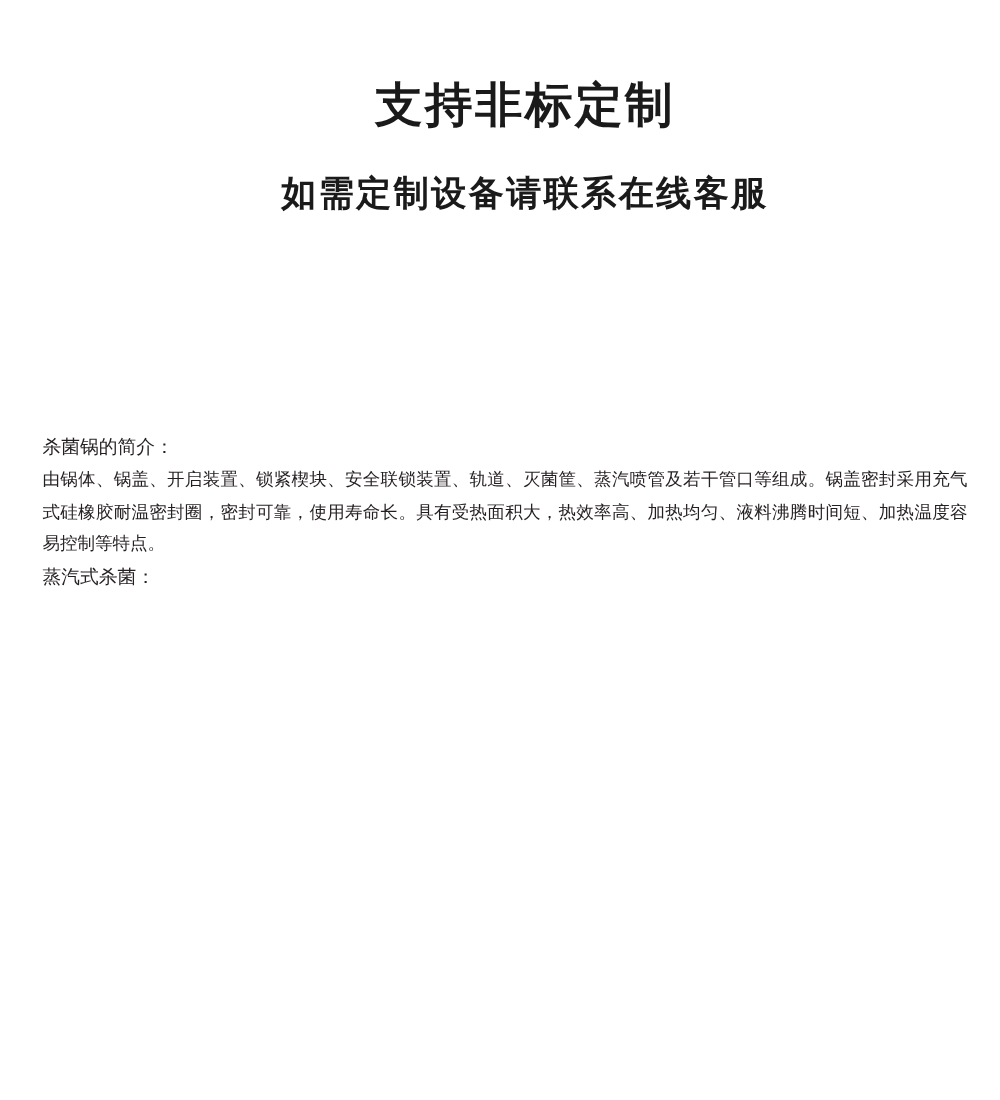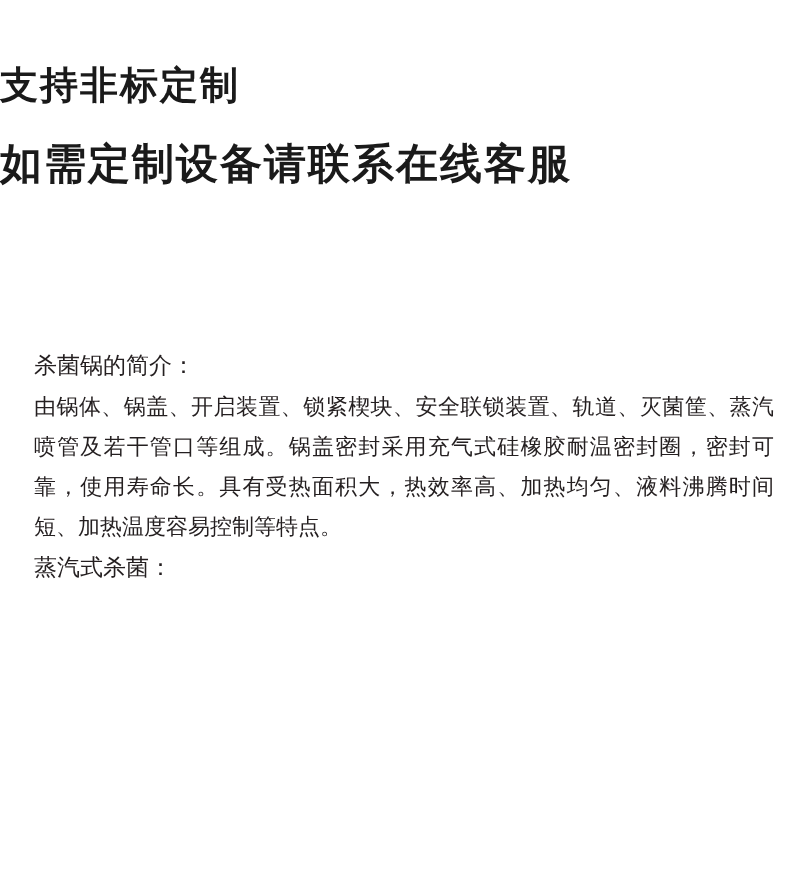--- a/index.html
+++ b/index.html
@@ -16,55 +16,57 @@
     overflow: hidden;
   }
   .page {
     width: 800px;
     height: 880px;
     box-sizing: border-box;
     background: #ffffff;
     position: relative;
   }
   .headline {
+    text-align: center;
     font-family: "Liberation Serif", "DejaVu Serif", serif;
     font-weight: bold;
     color: #1a1a1a;
     letter-spacing: 2px;
+    padding-left: 40px;
   }
   .headline-1 {
     font-size: 38px;
     padding-top: 62px;
     line-height: 1.25;
   }
   .headline-2 {
-    font-size: 42px;
+    font-size: 28px;
     padding-top: 28px;
     line-height: 1.25;
   }
   .body-block {
     position: absolute;
     top: 345px;
     left: 34px;
     right: 26px;
   }
   .para {
-    font-size: 22px;
+    font-size: 14px;
     line-height: 1.82;
     color: #241f20;
     text-align: justify;
     text-justify: inter-ideograph;
     margin: 0 0 0 0;
     font-family: "Liberation Serif", "DejaVu Serif", serif;
   }
   .para + .para {
     margin-top: 2px;
   }
   .label {
-    font-size: 23px;
+    font-size: 15px;
     line-height: 1.82;
     color: #241f20;
     font-family: "Liberation Serif", "DejaVu Serif", serif;
   }
 </style>
 </head>
 <body>
 
 <div class="page">
 

